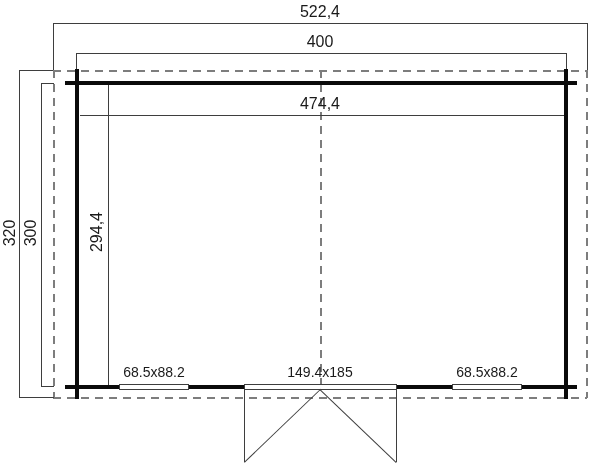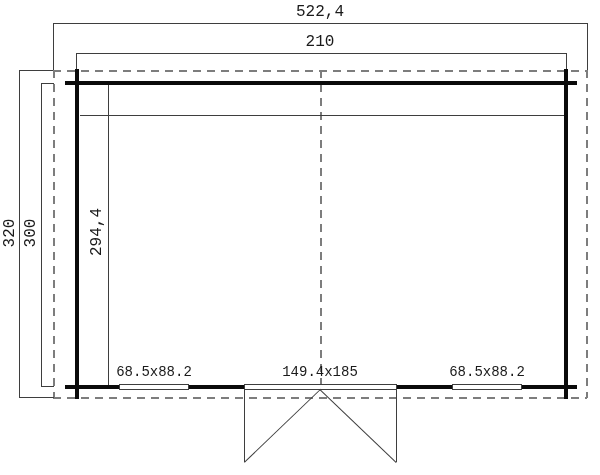--- a/index.html
+++ b/index.html
@@ -5,21 +5,21 @@
   :root{
     --wall:#0a0a0a;
     --line:#3e3e3e;
     --dash:#7d7d7d;
     --text:#1a1a1a;
     --background:#ffffff;
   }
   html,body{margin:0;padding:0;background:var(--background);}
   .canvas{
     position:relative;width:600px;height:475px;background:var(--background);
-    font-family:Liberation Mono, monospace;color:var(--text);
+    font-family:Liberation Sans, sans-serif;color:var(--text);
     overflow:hidden;
   }
   .ln{position:absolute;background:var(--line);}
   .wall{position:absolute;background:var(--wall);}
   .dash-h{position:absolute;height:1.5px;background:repeating-linear-gradient(90deg,var(--dash) 0 8px,transparent 8px 14px);}
   .dash-v{position:absolute;width:1.5px;background:repeating-linear-gradient(180deg,var(--dash) 0 8px,transparent 8px 14px);}
   .opening{position:absolute;background:var(--background);border:1px solid var(--line);box-sizing:border-box;}
   .diag{position:absolute;height:1.3px;background:var(--line);transform-origin:0 0;}
   .lbl{position:absolute;text-align:center;font-size:16px;line-height:20px;white-space:nowrap;}
   .lbl-sm{position:absolute;text-align:center;font-size:14px;line-height:18px;white-space:nowrap;}
@@ -67,21 +67,22 @@
   <div class="opening" style="left:119px;top:384px;width:70px;height:6px;"></div>
   <div class="opening" style="left:244px;top:384px;width:153px;height:6px;"></div>
   <div class="opening" style="left:452px;top:384px;width:70px;height:6px;"></div>
 
   <div class="ln" style="left:244px;top:390px;width:1px;height:72px;"></div>
   <div class="ln" style="left:396px;top:390px;width:1px;height:72px;"></div>
   <div class="diag" style="left:244px;top:462px;width:106px;transform:rotate(-43.8deg);"></div>
   <div class="diag" style="left:320px;top:389px;width:106px;transform:rotate(43.7deg);"></div>
 
   <div class="lbl" style="left:270px;top:2px;width:100px;">522,4</div>
-  <div class="lbl" style="left:270px;top:32px;width:100px;">210</div>
+  <div class="lbl" style="left:270px;top:32px;width:100px;">400</div>
+  <div class="lbl" style="left:270px;top:94px;width:100px;">474,4</div>
 
   <div class="lbl rot" style="left:-20px;top:223px;width:60px;height:20px;">320</div>
   <div class="lbl rot" style="left:1px;top:223px;width:60px;height:20px;">300</div>
   <div class="lbl rot" style="left:67px;top:222px;width:60px;height:20px;">294,4</div>
 
   <div class="lbl-sm" style="left:104px;top:363px;width:100px;">68.5x88.2</div>
   <div class="lbl-sm" style="left:260px;top:363px;width:120px;text-align:center;">149.4x185</div>
   <div class="lbl-sm" style="left:437px;top:363px;width:100px;">68.5x88.2</div>
 
 </div>

